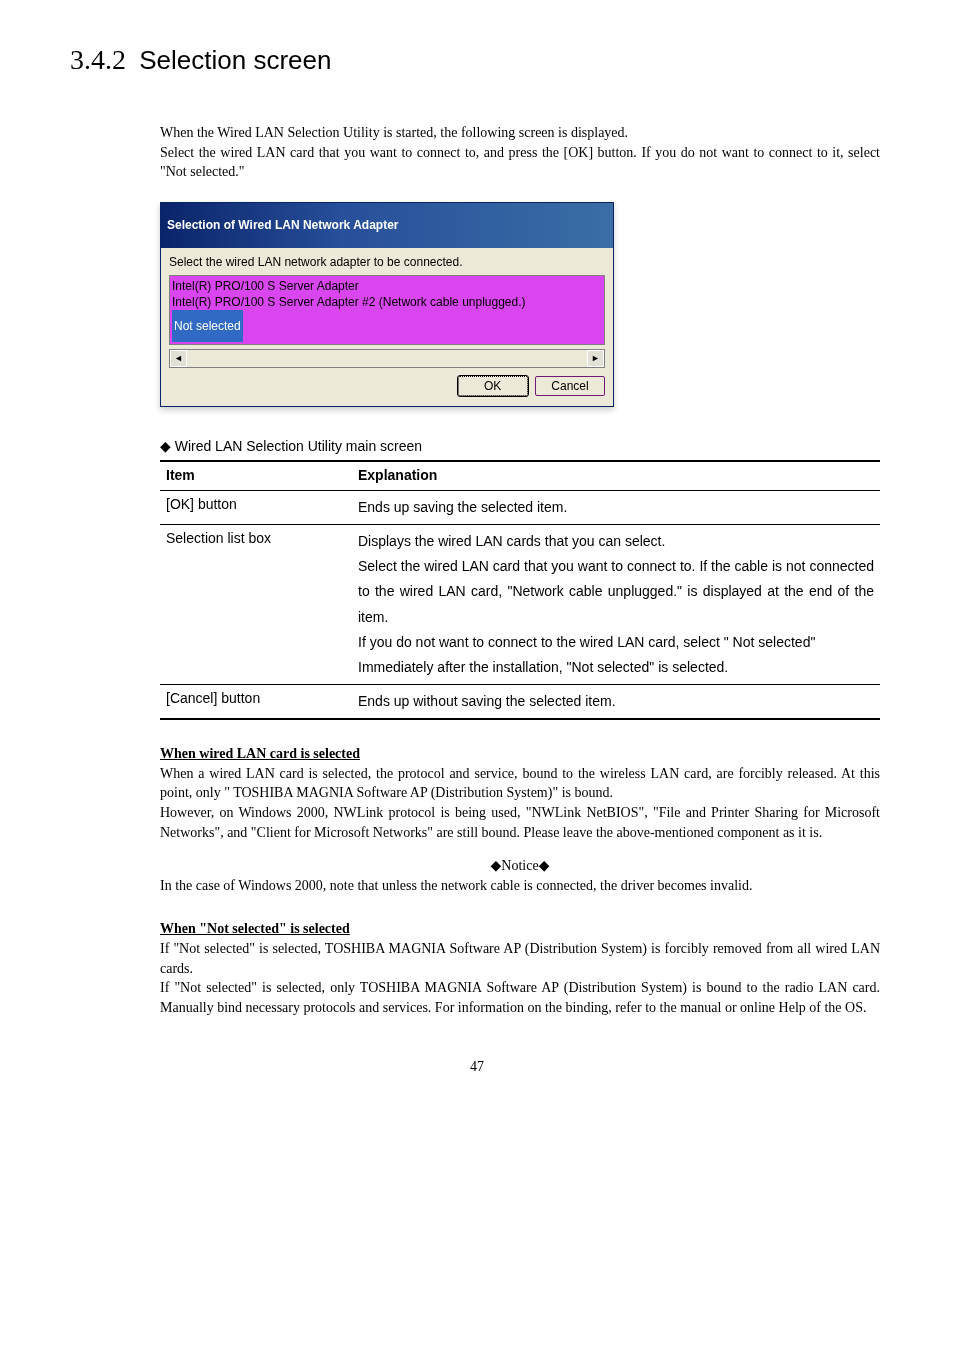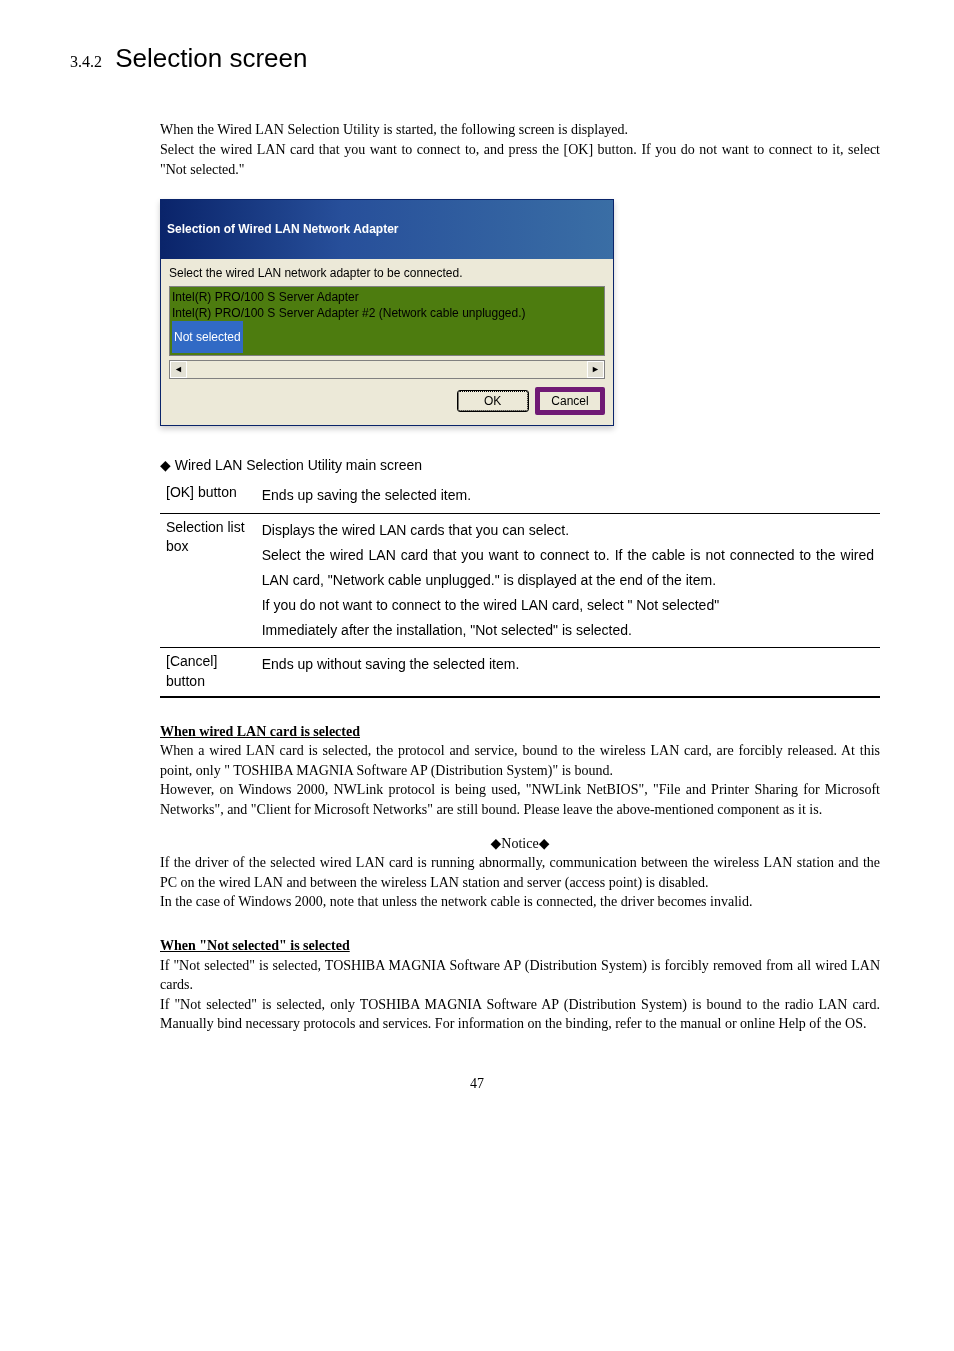--- a/index.html
+++ b/index.html
@@ -13,21 +13,21 @@
     box-sizing: border-box;
     line-height: 1.4;
   }
   .heading {
     font-size: 26px;
     font-family: Arial, sans-serif;
     margin-bottom: 8px;
   }
   .heading-num {
     font-family: "Times New Roman", serif;
-    font-size: 16px;
+    font-size: 28px;
     margin-right: 6px;
   }
   .body-block {
     margin-left: 90px;
     width: 720px;
     margin-top: 44px;
   }
   .body-text {
     text-align: justify;
   }
@@ -37,33 +37,33 @@
     border: 1px solid #0a246a;
     box-shadow: 0 3px 6px rgba(0,0,0,0.2);
     margin: 20px 0 30px 0;
     background: #ece9d8;
     font-family: Tahoma, sans-serif;
     font-size: 12px;
   }
   .titlebar {
     background: linear-gradient(90deg, #0a246a 0%, #274f9a 40%, #3a6ea5 100%);
     color: #fff;
-    padding: 21px 6px;
+    padding: 14px 6px;
     font-weight: bold;
     font-size: 12px;
   }
   .dialog-body {
     padding: 6px 8px 10px 8px;
   }
   .dialog-instr {
     margin-bottom: 4px;
   }
   .listbox-wrap {
     border: 1px solid #808080;
-    background: #4d7c0f;
+    background: #d946ef;
     padding: 2px;
   }
   .listbox {
     font-size: 12px;
     line-height: 1.35;
     height: 64px;
     overflow: hidden;
   }
   .list-item {
     white-space: nowrap;
@@ -101,21 +101,21 @@
   .dialog-buttons {
     text-align: right;
     margin-top: 8px;
   }
   .win-btn {
     font-family: Tahoma, sans-serif;
     font-size: 12px;
     min-width: 70px;
     padding: 2px 8px;
     background: #ece9d8;
-    border: 5px solid #701a75;
+    border: 1px solid #701a75;
     border-radius: 2px;
     margin-left: 4px;
   }
   .win-btn.default {
     border: 1px dotted #000;
     outline: 1px solid #000;
   }
   
   .table-heading {
     font-family: Arial, sans-serif;
@@ -199,20 +199,24 @@
     </div>
   </div>
 
   <div class="table-heading">
     <span>◆</span>
     <span>Wired LAN Selection Utility main screen</span>
   </div>
 
   <table class="spec">
     <tbody>
+        <tr>
+      <th style="width:180px">Item</th>
+      <th>Explanation</th>
+    </tr>
     <tr>
       <td>[OK] button</td>
       <td class="exp">Ends up saving the selected item.</td>
     </tr>
     <tr>
       <td>Selection list box</td>
       <td class="exp" style="white-space:pre-line">Displays the wired LAN cards that you can select.
 Select the wired LAN card that you want to connect to. If the cable is not connected to the wired LAN card, "Network cable unplugged." is displayed at the end of the item.
 If you do not want to connect to the wired LAN card, select " Not selected"
 Immediately after the installation, "Not selected" is selected.</td>
@@ -222,21 +226,20 @@
       <td class="exp">Ends up without saving the selected item.</td>
     </tr>
   </tbody>
     </table>
 
   <div class="sub-heading">When wired LAN card is selected</div>
   <div class="body-text">When a wired LAN card is selected, the protocol and service, bound to the wireless LAN card, are forcibly released.  At this point, only " TOSHIBA MAGNIA Software AP (Distribution System)" is bound.</div>
   <div class="body-text">However, on Windows 2000, NWLink protocol is being used, "NWLink NetBIOS", "File and Printer Sharing for Microsoft Networks", and "Client for Microsoft Networks" are still bound.  Please leave the above-mentioned component as it is.</div>
 
   <div class="notice">◆Notice◆</div>
-  <div class="body-text">If the driver of the selected wired LAN card is running abnormally, communication between the wireless LAN station and the PC on the wired LAN and between the wireless LAN station and server (access point) is disabled.</div>
   <div class="body-text">In the case of Windows 2000, note that unless the network cable is connected, the driver becomes invalid.</div>
 
   <div class="sub-heading">When "Not selected" is selected</div>
   <div class="body-text">If "Not selected" is selected, TOSHIBA MAGNIA Software AP (Distribution System) is forcibly removed from all wired LAN cards.</div>
   <div class="body-text">If "Not selected" is selected, only TOSHIBA MAGNIA Software AP (Distribution System) is bound to the radio LAN card.  Manually bind necessary protocols and services.  For information on the binding, refer to the manual or online Help of the OS.</div>
 </div>
 
 <div class="page-num">47</div>
 
 </body></html>

